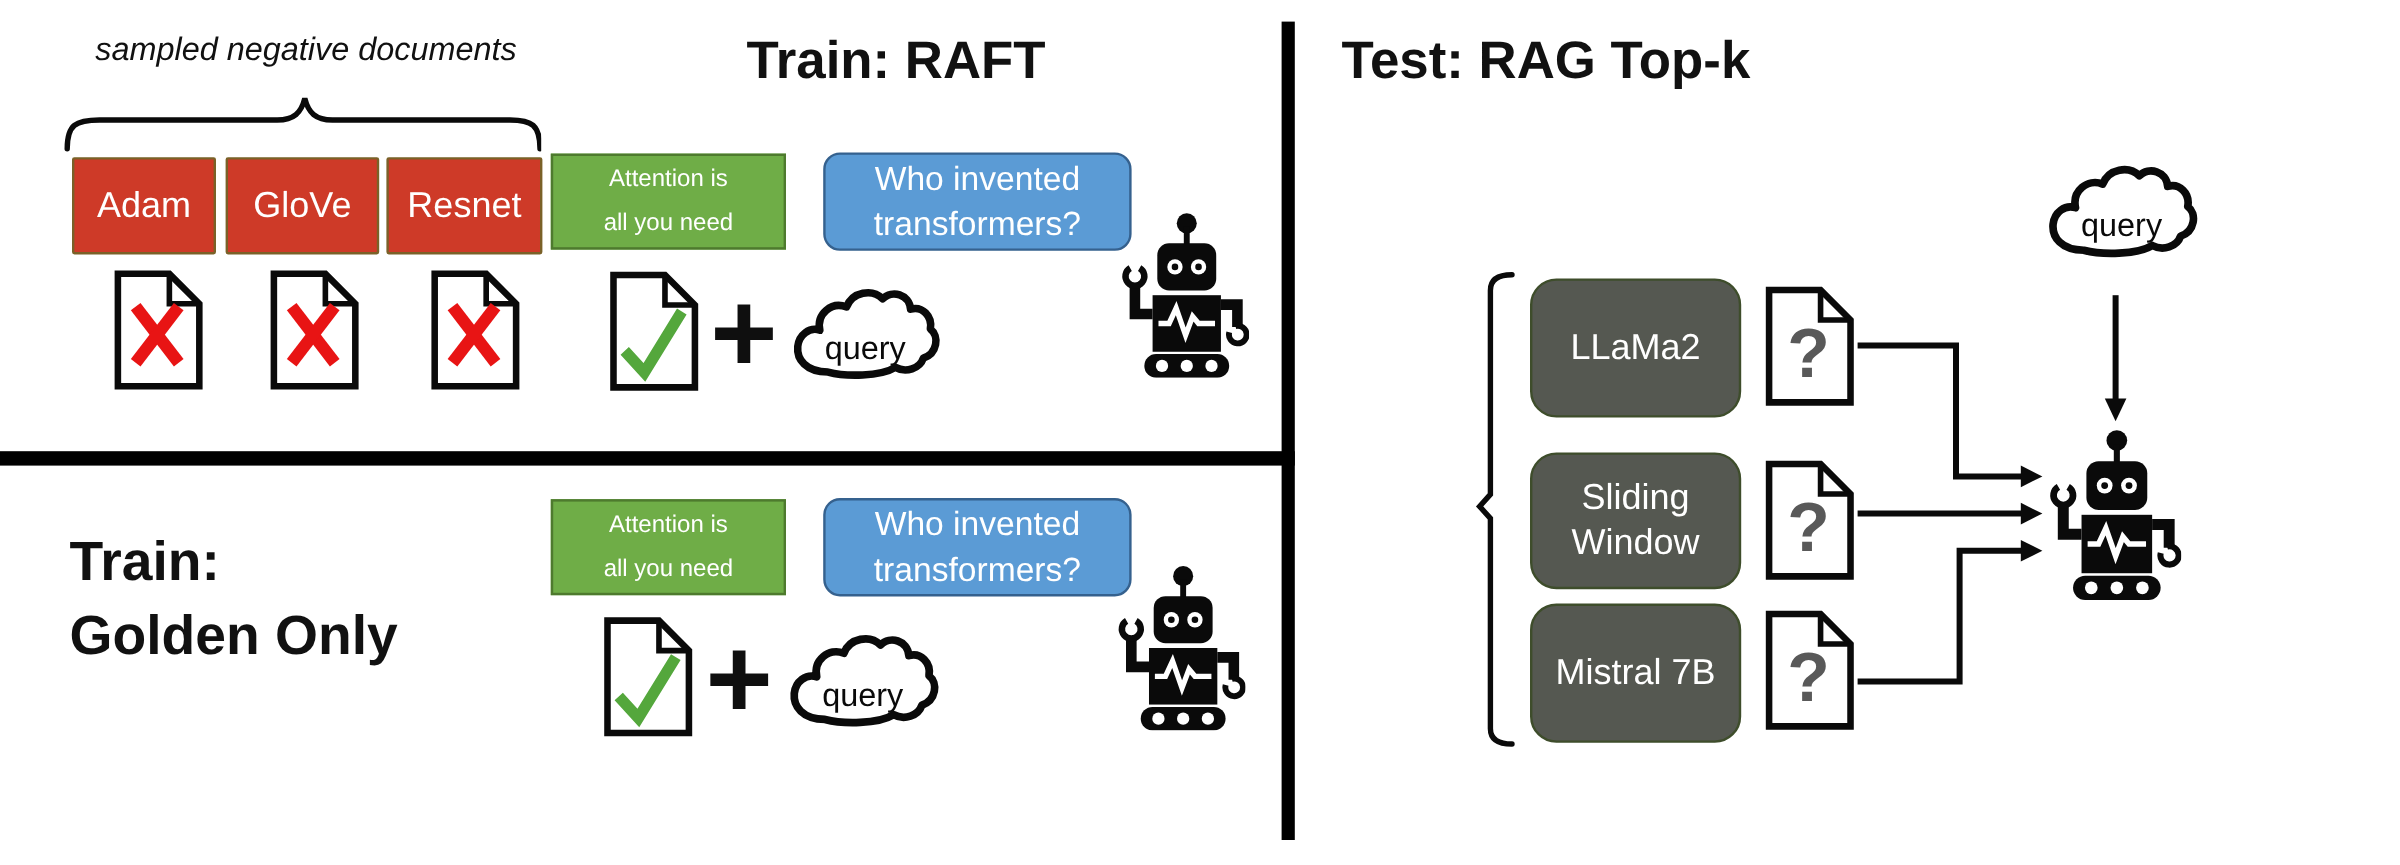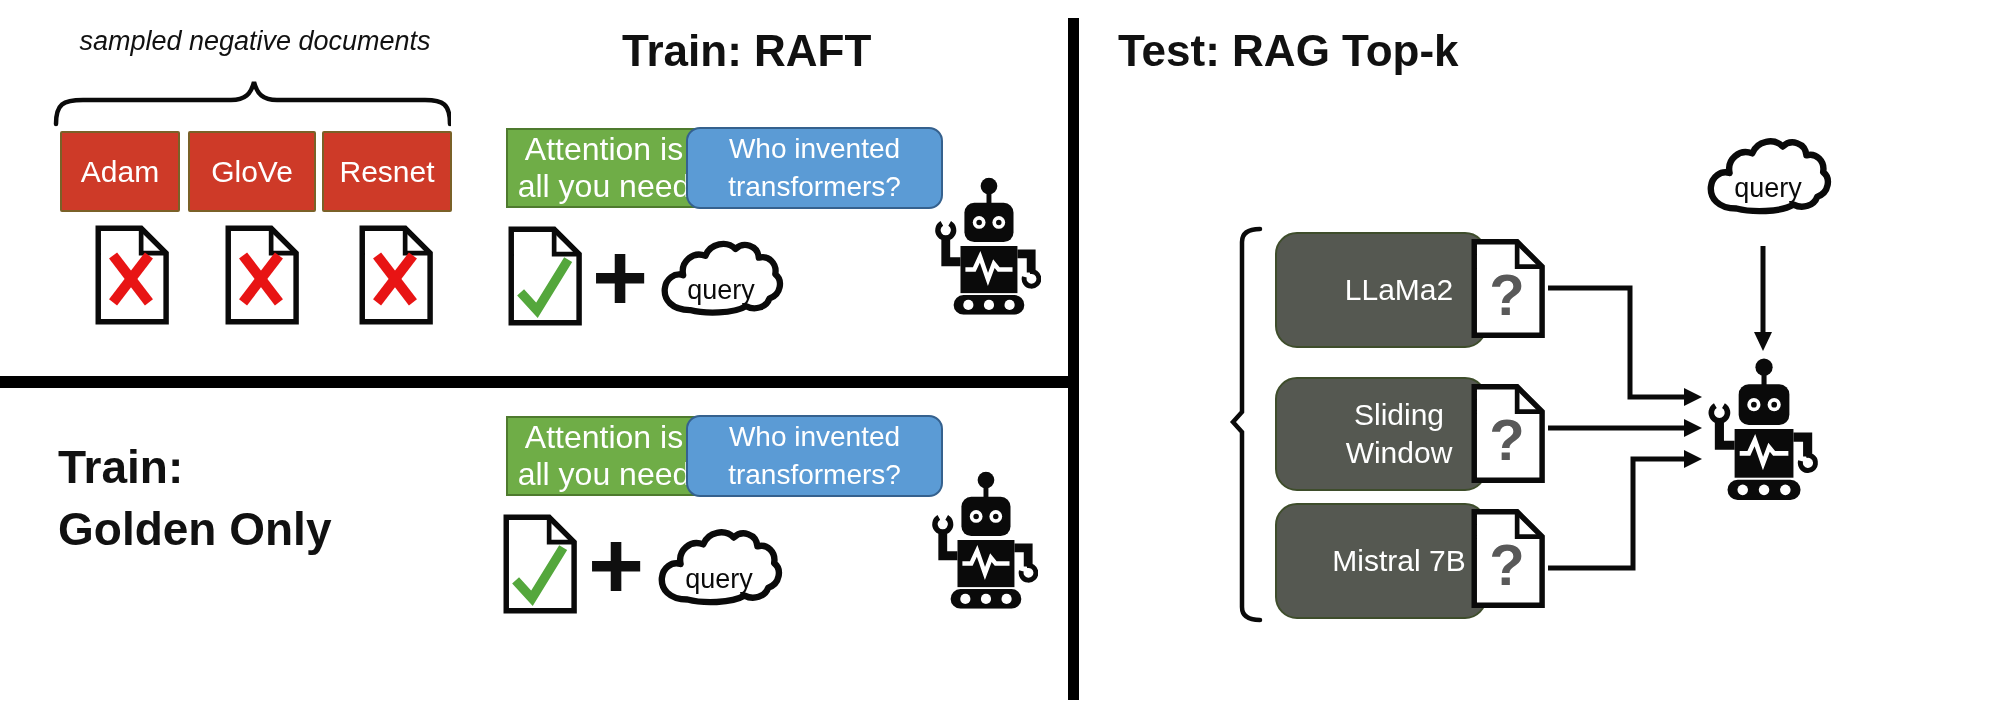--- a/index.html
+++ b/index.html
@@ -9,23 +9,23 @@
   }
   .ink{color:var(--ink,#0a0a0a);}
   .title{position:absolute;font-size:44px;color:#111;white-space:pre-line;font-weight:bold;}
   .title.center{text-align:left;}
   .caption{position:absolute;font-style:italic;color:#111;text-align:center;white-space:pre-line;}
   .box{
     position:absolute;display:flex;align-items:center;justify-content:center;
     text-align:center;color:#fff;white-space:pre-line;border-style:solid;border-width:2.5px;
   }
   .red{background:var(--red_box,#ce3a28);border-color:var(--red_box_border,#7a6128);border-radius:2px;font-size:30px;}
-  .green{background:var(--green_box,#6fad47);border-color:var(--green_box_border,#4e7a2e);border-radius:0;font-size:32px;line-height:37px;margin-left:47px;}
+  .green{background:var(--green_box,#6fad47);border-color:var(--green_box_border,#4e7a2e);border-radius:0;font-size:20px;line-height:37px;}
   .blue{background:var(--blue_box,#5b9bd5);border-color:var(--blue_box_border,#35618e);border-radius:14px;font-size:28px;line-height:38px;}
-  .dark{background:var(--dark_box,#555851);border-color:var(--dark_box_border,#3e4d2b);border-radius:22px;font-size:30px;line-height:38px;padding-left:36px;}
+  .dark{background:var(--dark_box,#555851);border-color:var(--dark_box_border,#3e4d2b);border-radius:22px;font-size:30px;line-height:38px;}
   .doc{position:absolute;}
   .doc svg{position:absolute;inset:0;width:100%;height:100%;}
   .doc .qmark{
     position:absolute;inset:0;display:flex;align-items:center;justify-content:center;
     padding-top:12px;font-size:58px;font-weight:bold;color:var(--question_mark,#595959);
   }
   .cloud{position:absolute;}
   .cloud svg{position:absolute;inset:0;width:100%;height:100%;}
   .cloud .qlabel{
     position:absolute;inset:0;display:flex;align-items:center;justify-content:center;

